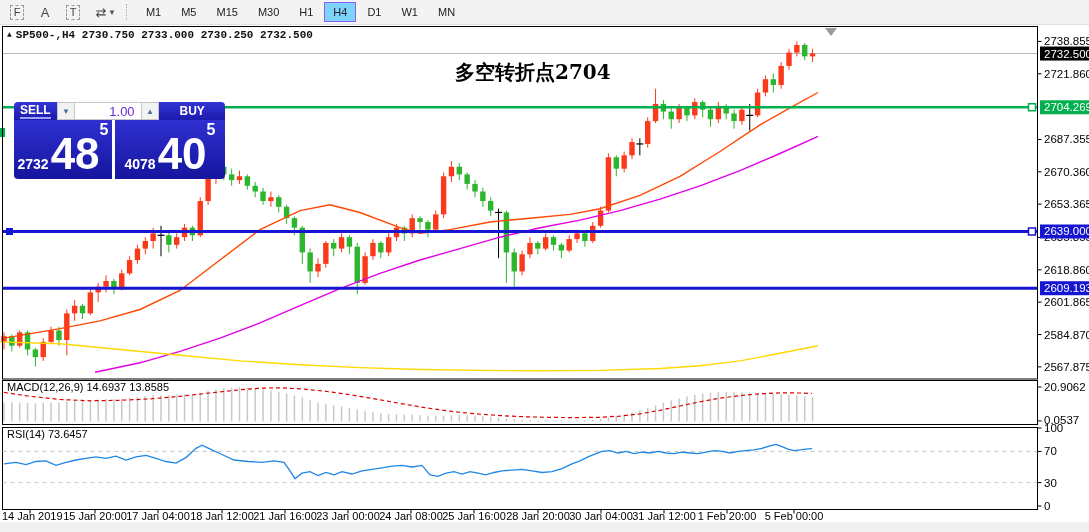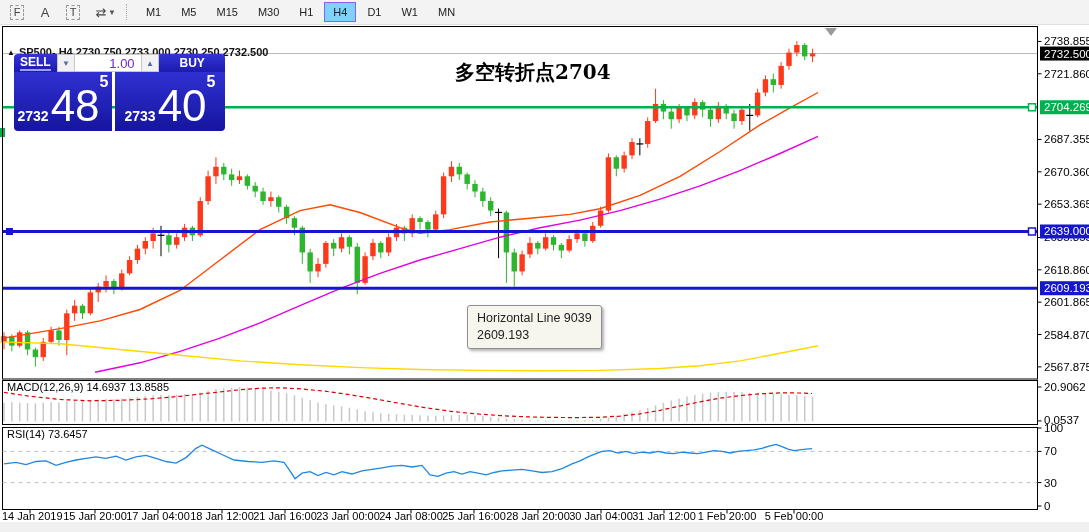--- a/index.html
+++ b/index.html
@@ -10,45 +10,45 @@
     display:flex;align-items:center;border-bottom:1px solid #e0e0e0;box-sizing:border-box;}
   .tool{display:inline-flex;align-items:center;justify-content:center;width:22px;height:20px;
     color:#444;font-size:13px;margin-left:6px;cursor:default;}
   .tool .boxed{border:1px dashed #999;padding:0 3px;font-size:11px;line-height:13px;}
   .tool-caret{color:#555;font-size:8px;margin-left:-4px;}
   .tb-sep{width:1px;height:16px;border-left:1px dotted #aaa;margin:0 8px 0 10px;}
   .tfbtn{font-size:11px;color:#222;padding:3px 8px;margin:16px 1px;border:1px solid transparent;
     background:transparent;font-family:inherit;}
   .tfbtn.active{background:#7dd3fc;border:1px solid #8b5cf6;}
   
-  #chart-title{position:absolute;left:7px;top:46px;font-size:11px;font-weight:bold;color:#111;z-index:5;}
+  #chart-title{position:absolute;left:7px;top:29px;font-size:11px;font-weight:bold;color:#111;z-index:5;font-family:Liberation Mono, monospace;}
   #chart-title .arr{font-size:8px;vertical-align:1px;margin-right:4px;}
   
   #annotation{position:absolute;left:455px;top:59px;font-size:20px;font-weight:bold;
     font-family:"DejaVu Serif",serif;z-index:6;}
   
   #trade-panel{position:absolute;left:14px;top:54px;width:211px;z-index:7;font-family:inherit;}
-  .tp-row1{display:flex;height:18px;}
+  .tp-row1{display:flex;height:18px;margin-top:48px;}
   .tp-sell,.tp-buy{background:linear-gradient(#3434d6,#1b1bae);color:#fff;font-size:12px;font-weight:bold;
     border:none;display:flex;align-items:center;justify-content:center;font-family:inherit;}
   .tp-sell{width:44px;border-radius:4px 0 0 0;}
   .tp-buy{width:70px;border-radius:0 4px 0 0;}
   .tp-sell span{border-bottom:2px solid #9e9eff;padding-bottom:0px;}
   .tp-spin{width:20px;background:#f2f2f2;border:1px solid #c6c6c6;color:#4a6ea9;font-size:8px;
     display:flex;align-items:center;justify-content:center;box-sizing:border-box;padding:0;}
   .tp-vol{width:70px;background:#fff;border-top:1px solid #c6c6c6;border-bottom:1px solid #c6c6c6;
     font-size:13px;color:#6d28d9;display:flex;align-items:center;justify-content:flex-end;
     padding-right:6px;box-sizing:border-box;}
   .tp-row2{display:flex;height:59px;margin-top:0;}
   .tp-price{background:linear-gradient(#3030d2,#15159e);color:#fff;display:flex;align-items:flex-end;
     justify-content:center;padding-bottom:7px;box-sizing:border-box;}
   .tp-price.sell{width:98px;border-radius:0 0 0 4px;margin-right:3px;}
   .tp-price.buy{width:110px;border-radius:0 0 4px 0;}
   .tp-small{font-size:14px;font-weight:bold;line-height:16px;margin-right:2px;}
-  .tp-big{font-size:44px;font-weight:normal;line-height:36px;}
+  .tp-big{font-size:44px;font-weight:bold;line-height:36px;}
   .tp-sup{font-size:16px;font-weight:bold;line-height:16px;align-self:flex-start;margin-top:2px;}
   
   #tooltip{position:absolute;left:467px;top:305px;background:#f6f6ee;border:1px solid #8f8f8f;
     border-radius:3px;box-shadow:2px 2px 3px rgba(0,0,0,.3);padding:4px 9px;font-size:12.5px;
     color:#222;z-index:8;line-height:17px;}
   #status-strip{position:absolute;left:0;top:522px;width:1089px;height:10px;background:#f0f0f0;}
   svg text{font-family:"Liberation Sans",sans-serif;}
 </style>
 </head>
 <body>
@@ -87,21 +87,21 @@
           <span style="border-bottom:none;">BUY</span>
         </button>
     </div>
     <div class="tp-row2">
       <div class="tp-price sell">
         <span class="tp-small">2732</span>
           <span class="tp-big">48</span>
           <span class="tp-sup">5</span>
       </div>
       <div class="tp-price buy">
-        <span class="tp-small">2733</span>
+        <span class="tp-small">4078</span>
           <span class="tp-big">40</span>
           <span class="tp-sup">5</span>
       </div>
     </div>
   </div>
 
   <svg id="chart-svg" width="1089" height="532" style="position:absolute;left:0;top:0;" xmlns="http://www.w3.org/2000/svg">
       <line x1="2.5" y1="53.52753779697592" x2="1037.5" y2="53.52753779697592" stroke="#b8b8b8" stroke-width="1"></line>
       <line x1="4" y1="332.36798056155504" x2="4" y2="349.49811015118786" stroke="#fb3a1c" stroke-width="1"></line>
       <rect x="1.2999999999999998" y="336.1746760259179" width="5.4" height="5.710043196544234" fill="#fb3a1c"></rect>
@@ -496,19 +496,15 @@
       <line x1="601" y1="509.5" x2="601" y2="513.5" stroke="#000"></line>
       <text x="601" y="520" font-size="11" fill="#000" text-anchor="middle">30 Jan 04:00</text>
       <line x1="664" y1="509.5" x2="664" y2="513.5" stroke="#000"></line>
       <text x="664" y="520" font-size="11" fill="#000" text-anchor="middle">31 Jan 12:00</text>
       <line x1="727" y1="509.5" x2="727" y2="513.5" stroke="#000"></line>
       <text x="727" y="520" font-size="11" fill="#000" text-anchor="middle">1 Feb 20:00</text>
       <line x1="794" y1="509.5" x2="794" y2="513.5" stroke="#000"></line>
       <text x="794" y="520" font-size="11" fill="#000" text-anchor="middle">5 Feb 00:00</text>
     </svg>
 
-  <div id="tooltip">
-    <div>Horizontal Line 9039</div>
-    <div>2609.193</div>
-  </div>
 
   <div id="status-strip"></div>
 </div>
 
 </body></html>

